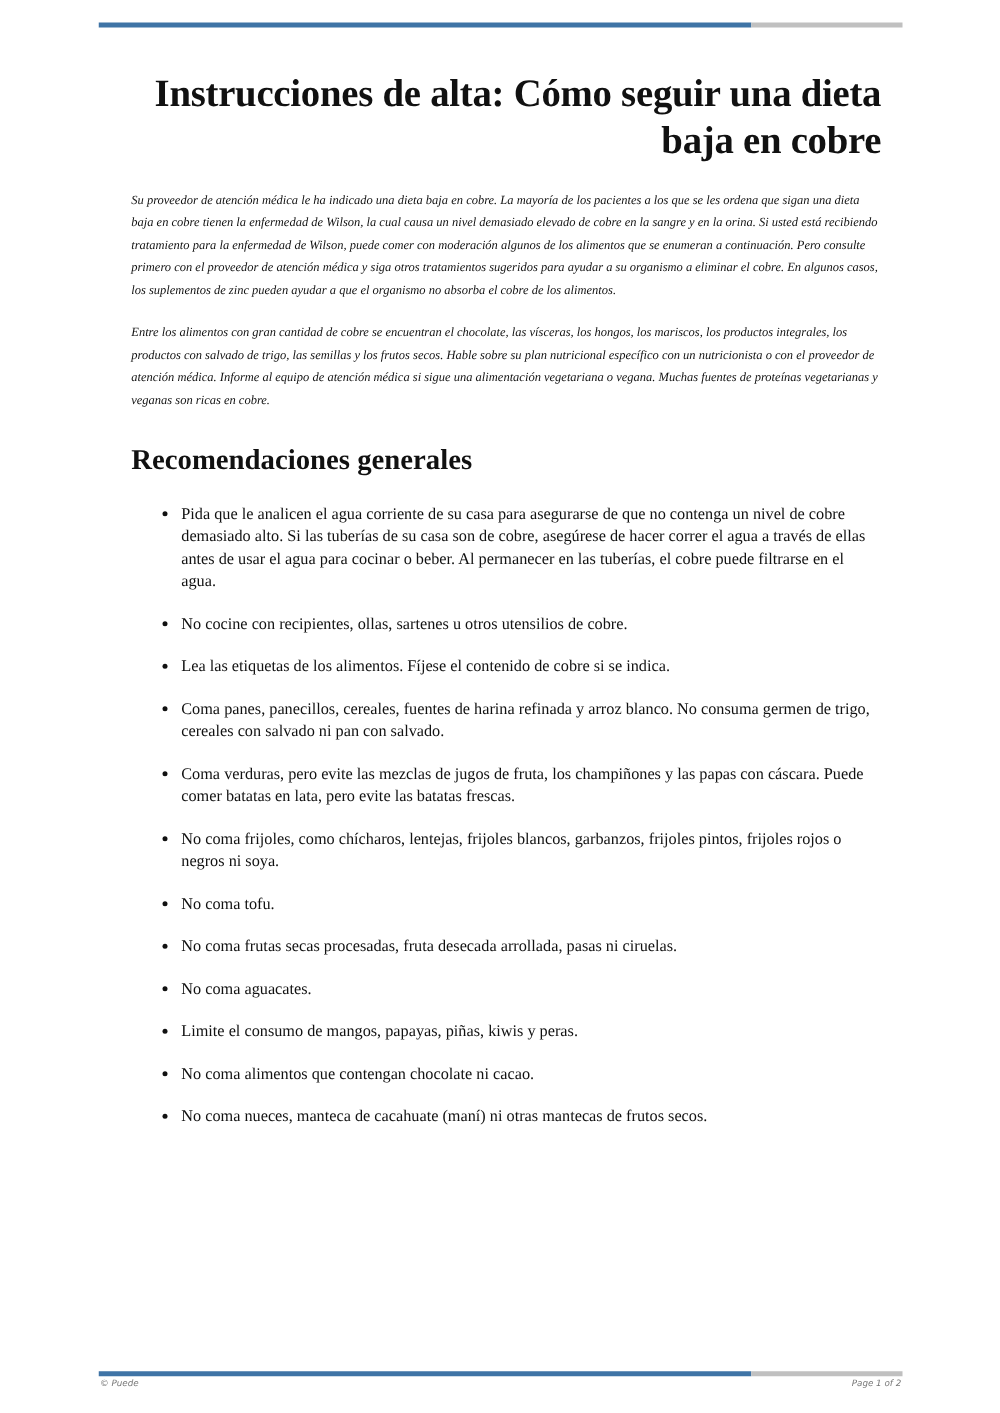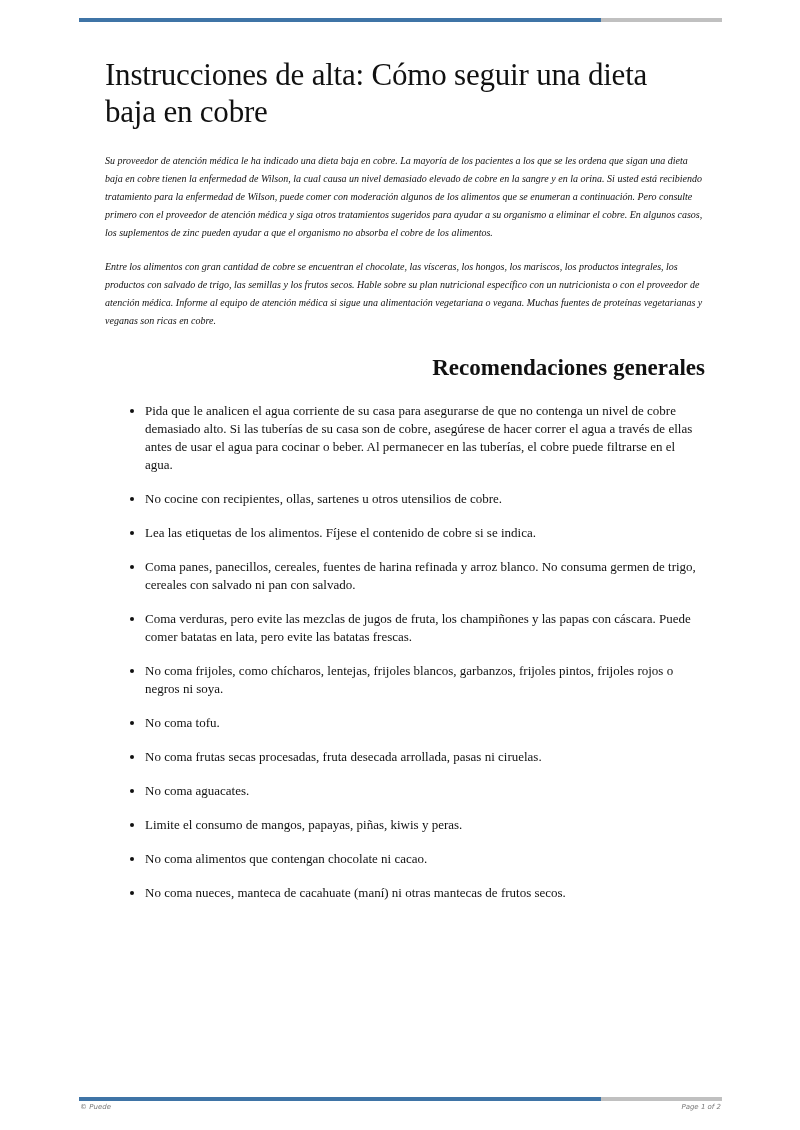--- a/index.html
+++ b/index.html
@@ -4,23 +4,23 @@
 <style>
   html, body { margin: 0; padding: 0; background: #ffffff; }
   body { width: 800px; height: 1130px; position: relative; overflow: hidden;
          font-family: "Liberation Serif", "DejaVu Serif", serif; color: #111; }
   .bar { position: absolute; left: 79px; width: 643px; height: 4px; display: flex; }
   .bar .blue { width: 522px; background: #3f74a6; }
   .bar .gray { flex: 1; background: #c0c0c0; }
   .top-bar { top: 18px; }
   .bottom-bar { top: 1097px; }
   .content { position: absolute; left: 105px; top: 56px; width: 600px; }
-  h1 { font-size: 31px; line-height: 37px; font-weight: normal; margin: 0 0 22px 0; letter-spacing: -0.2px; }
+  h1 { font-size: 31px; line-height: 37px; font-weight: bold; margin: 0 0 22px 0; letter-spacing: -0.2px; text-align: right; }
   p { font-size: 10px; line-height: 18px; margin: 0 0 16px 0; font-style: italic; }
-  h2 { font-size: 23px; line-height: 28px; font-weight: bold; margin: 24px 0 20px 0; text-align: right; }
+  h2 { font-size: 23px; line-height: 28px; font-weight: bold; margin: 24px 0 20px 0; }
   ul { margin: 0 0 0 0; padding-left: 40px; list-style: disc; }
   li { font-size: 13px; line-height: 18px; margin-bottom: 16px; }
   .footer-left { position: absolute; left: 80px; top: 1103px; font-family: "DejaVu Sans", sans-serif;
                  font-size: 7px; font-style: italic; color: #777; }
   .footer-right { position: absolute; right: 79px; top: 1103px; font-family: "DejaVu Sans", sans-serif;
                   font-size: 7px; font-style: italic; color: #777; }
 </style>
 </head>
 <body>
 

